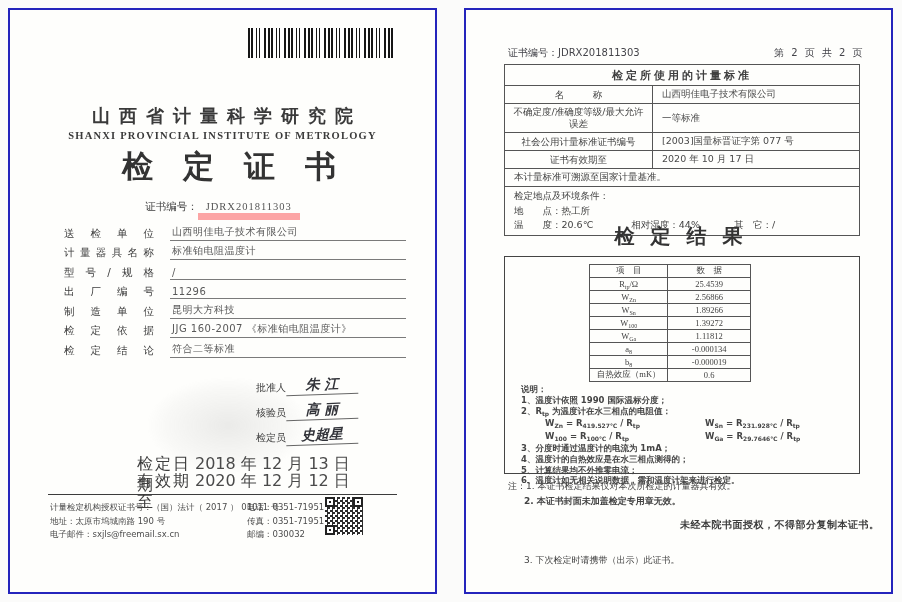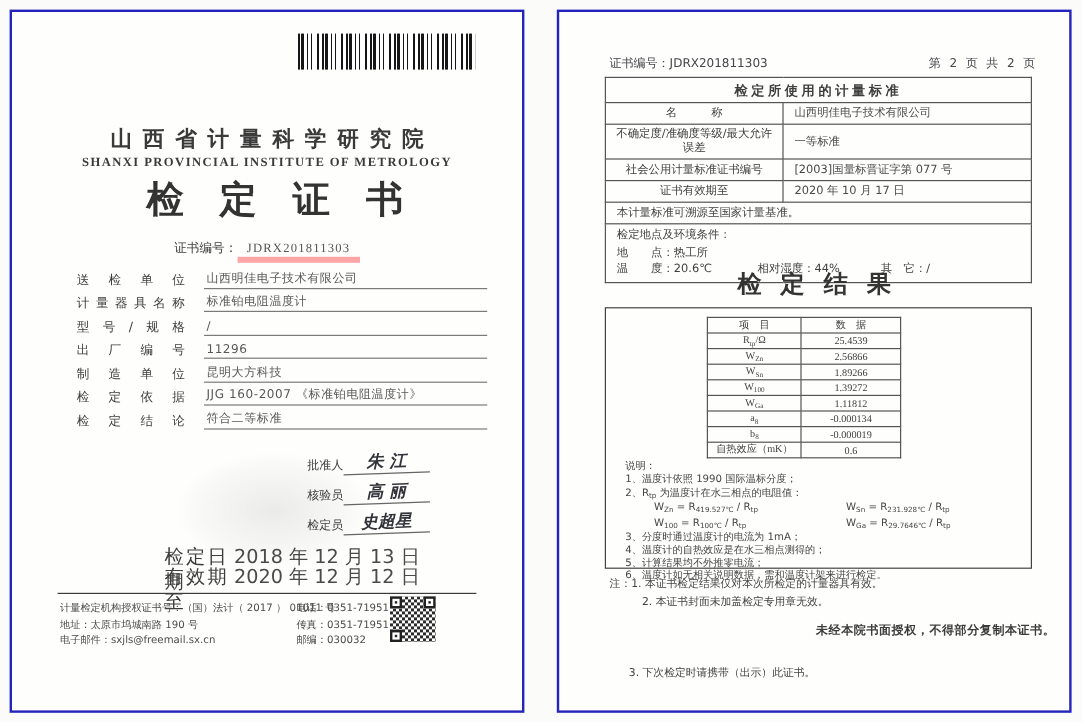--- a/index.html
+++ b/index.html
@@ -15,21 +15,21 @@
     background:repeating-linear-gradient(90deg,#161616 0 2px,#fff 2px 3px,#161616 3px 5px,
       #fff 5px 8px,#161616 8px 9px,#fff 9px 11px,#161616 11px 12px,#fff 12px 16px,
       #161616 16px 18px,#fff 18px 20px); }
   .inst-cn { position:absolute; left:0; right:0; top:94px; text-align:center;
     font-size:18px; font-weight:bold; letter-spacing:9px; padding-left:9px; color:#3a3a3a; }
   .inst-en { position:absolute; left:0; right:0; top:120px; text-align:center;
     font-size:10.5px; font-weight:bold; letter-spacing:1.2px; color:#3a3a3a; }
   .doc-title { position:absolute; left:0; right:0; top:136px; text-align:center;
     font-size:31px; font-weight:bold; letter-spacing:30px; padding-left:43px; color:#333; }
   .certline1 { position:absolute; left:0; right:0; top:190px; text-align:center; font-size:10.5px; }
-  .certline1 .no { border-bottom:5px solid #fca5a5; padding:0 8px 1px 8px; letter-spacing:1px; color:#555; }
+  .certline1 .no { border-bottom:7px solid #fca5a5; padding:0 8px 1px 8px; letter-spacing:1px; color:#555; }
   .fields { position:absolute; left:54px; top:211px; }
   .frow { display:flex; align-items:flex-end; height:19.5px; }
   .fl { width:90px; font-size:10.5px; text-align:justify; text-align-last:justify; color:#3d3d3d; }
   .fv { margin-left:16px; width:236px; border-bottom:1px solid #7a7a7a; font-size:10px;
     color:#585858; padding:0 2px 1px 2px; letter-spacing:.5px; }
   .sigs { position:absolute; left:246px; top:360px; }
   .srow { display:flex; align-items:flex-end; height:25px; }
   .sl { font-size:10px; color:#3d3d3d; }
   .sv { width:72px; border-bottom:1px solid #666; text-align:center;
     font-family:"DejaVu Serif","Liberation Serif",serif; font-style:italic;
@@ -63,25 +63,25 @@
   .envblock { line-height:14.5px; }
   .envline2 span { display:inline-block; }
   .res-title { position:absolute; left:0; right:0; top:213px; text-align:center;
     font-size:20px; font-weight:bold; letter-spacing:16px; padding-left:16px; color:#333; }
   .resbox { position:absolute; left:38px; top:246px; width:356px; height:218px; border:1.5px solid #444; }
   table.res { position:absolute; left:84px; top:7px; width:162px; border-collapse:collapse;
     font-size:8.5px; color:#3f3f3f; }
   table.res td { border:1px solid #555; height:13px; padding:0 4px; text-align:center; }
   table.res td.i { width:100px; } table.res td.v { width:104px; }
   sub.s { font-size:6px; vertical-align:-2px; }
-  .notes { position:absolute; left:16px; top:128px; font-size:8.5px; line-height:9.8px; color:#454545; width:330px; }
+  .notes { position:absolute; left:16px; top:128px; font-size:8.5px; line-height:9.8px; color:#454545; width:330px;font-weight:bold; }
   .notes .nt { margin-bottom:1px; }
   .fgrid { display:grid; grid-template-columns:160px 150px; margin-left:24px; row-gap:1px; }
   .znote { position:absolute; font-size:9px; color:#434343; }
-  .zn1 { left:42px; top:470px; } .zn2 { left:69px; top:485px; } .zn3 { left:58px; top:500px;margin-top:44px; }
+  .zn1 { left:42px; top:470px; } .zn2 { left:58px; top:485px;font-weight:bold; } .zn3 { left:58px; top:500px;margin-top:44px; }
   .warn { position:absolute; left:214px; top:508px; font-size:10px; font-weight:bold;
     letter-spacing:.5px; color:#3c3c3c; }
 </style>
 </head>
 <body>
 
 <div class="page" id="p1">
   <div class="barcode"></div>
   <div class="inst-cn serif">山西省计量科学研究院</div>
   <div class="inst-en serif">SHANXI  PROVINCIAL  INSTITUTE  OF  METROLOGY</div>

